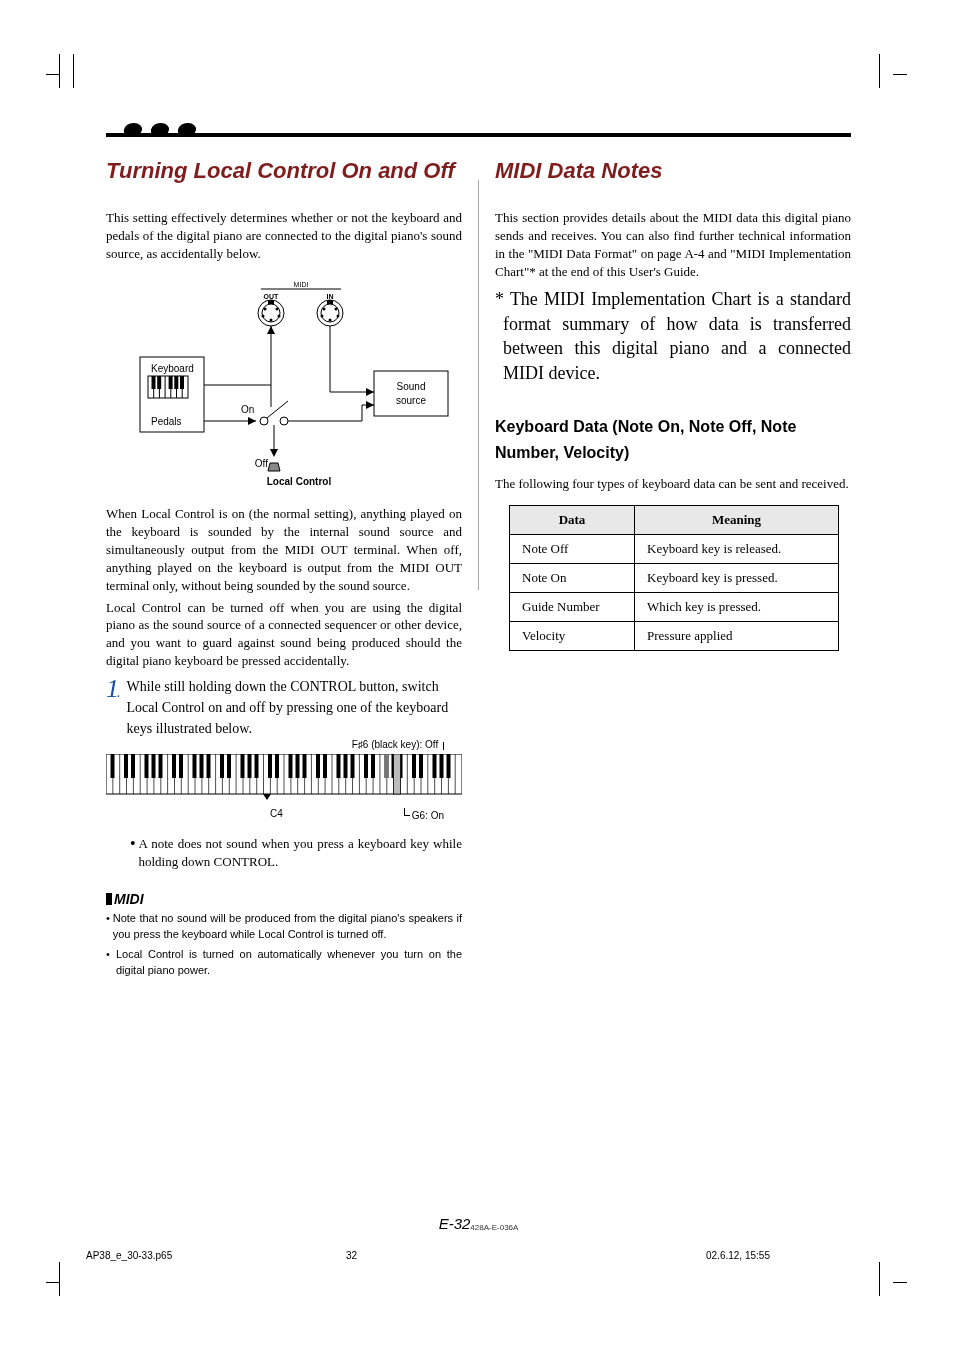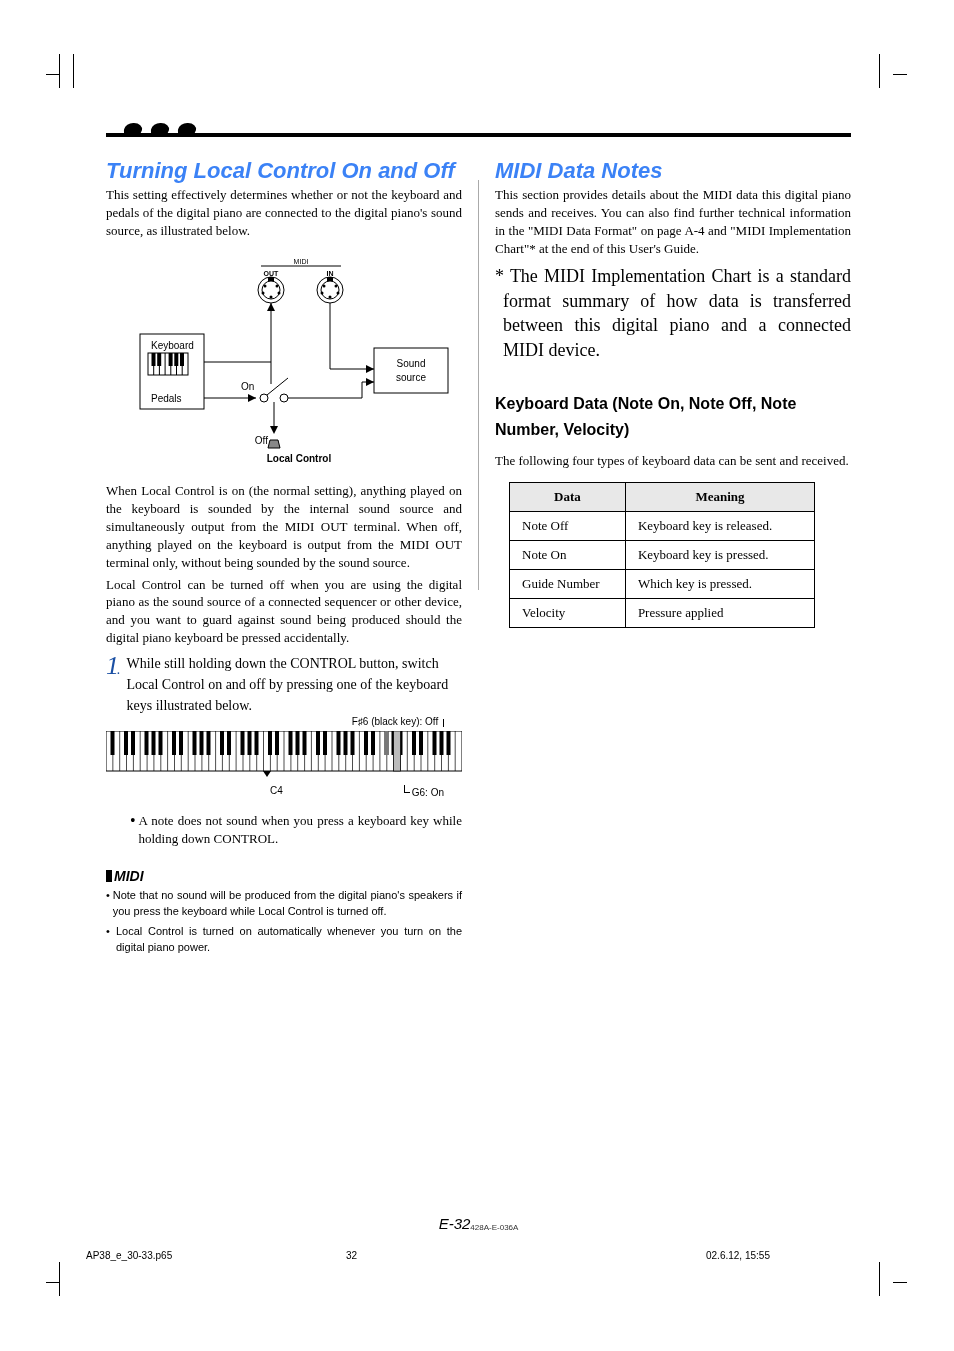--- a/index.html
+++ b/index.html
@@ -22,21 +22,21 @@
   .topbar .blob.b1 { left: 18px; transform: skewX(-12deg); }
   .topbar .blob.b2 { left: 45px; transform: skewX(-12deg); }
   .topbar .blob.b3 { left: 72px; transform: skewX(-12deg); }
   .topbar .gap { position: absolute; left: 8px; top: 12px; width: 90px; height: 4px; background: #fff; }
 
   .content { position: absolute; left: 106px; top: 158px; width: 745px; display: flex; }
   .col { width: 356px; }
   .colsep { width: 33px; position: relative; }
   .colsep .rule { position: absolute; left: 16px; top: 22px; width: 1px; height: 410px; background: #aaa; }
 
-  h2.section { color: #3b82f6; font-family: Arial, Helvetica, sans-serif; font-style: italic; font-weight: 700; font-size: 22px; margin-bottom: 2px; }
+  h2.section { color: #7f1d1d; font-family: Arial, Helvetica, sans-serif; font-style: italic; font-weight: 700; font-size: 22px; margin-bottom: 25px; }
   p.body { font-size: 13px; line-height: 1.38; text-align: justify; margin-bottom: 4px; }
   p.foot { font-size: 18px; line-height: 1.38; text-align: justify; }
 
   .diagram { width: 336px; margin: 14px auto 10px; position: relative; }
 
   h3.sub { font-family: Arial, Helvetica, sans-serif; font-style: italic; font-weight: 700; font-size: 15px; margin: 22px 0 12px; }
 
   .step { display: flex; align-items: flex-start; margin-top: 6px; }
   .stepnum { color: #1a4fa3; font-family: "Times New Roman", serif; font-style: italic; font-weight: 400; font-size: 26px; width: 28px; line-height: 1; }
   .stepdot { color: #1a4fa3; font-style: italic; font-size: 14px; margin-left: -2px; margin-right: 6px; }
@@ -52,21 +52,21 @@
   .bullet .txt { font-size: 13px; line-height: 1.38; text-align: justify; }
 
   .note-h { font-family: Arial, Helvetica, sans-serif; font-weight: 700; font-style: italic; font-size: 14px; margin-top: 20px; }
   .note-h .bar { display: inline-block; width: 6px; height: 12px; background: #000; vertical-align: -1px; margin-right: 2px; }
   ul.note { list-style: none; font-family: Arial, Helvetica, sans-serif; font-size: 11px; line-height: 1.45; margin-top: 4px; }
   ul.note li { display: flex; text-align: justify; margin-bottom: 4px; }
   ul.note li .b { width: 12px; }
 
   h3.kbd-data { font-family: Liberation Sans, sans-serif; font-weight: 700; font-size: 16px; line-height: 1.6; margin: 28px 0 10px; }
 
-  table.data { border-collapse: collapse; width: 306px; margin: 12px 0 0 14px; font-size: 13px; }
+  table.data { border-collapse: collapse; width: 330px; margin: 12px 0 0 14px; font-size: 13px; }
   table.data th { background: #e8e8e8; font-family: "Times New Roman", serif; font-weight: 700; border: 1px solid #000; padding: 6px 10px; }
   table.data td { border: 1px solid #000; padding: 6px 12px; }
 
   .footer { position: absolute; left: 106px; top: 1215px; width: 745px; display: flex; justify-content: center; align-items: flex-end; }
   .pgnum { font-family: Arial, Helvetica, sans-serif; font-style: italic; font-size: 15px; }
   .docid { font-family: Arial, Helvetica, sans-serif; font-size: 8px; color: #333; }
 
   .srcfoot { position: absolute; left: 86px; top: 1250px; width: 780px; font-family: Arial, Helvetica, sans-serif; font-size: 10px; color: #000; display: flex; }
   .srcfoot .a { width: 200px; }
   .srcfoot .b { width: 300px; padding-left: 60px; }
@@ -91,21 +91,21 @@
     <div class="blob b1"></div>
       <div class="blob b2"></div>
       <div class="blob b3"></div>
     <div class="runner"></div>
   </div>
 
   <div class="content">
 
     <div class="col">
       <h2 class="section">Turning Local Control On and Off</h2>
-      <p class="body">This setting effectively determines whether or not the keyboard and pedals of the digital piano are connected to the digital piano's sound source, as illustrated below.</p>
+      <p class="body">This setting effectively determines whether or not the keyboard and pedals of the digital piano are connected to the digital piano's sound source, as accidentally below.</p>
 
       <div class="diagram">
         <svg class="kbd-svg" width="336" height="218" viewBox="0 0 336 218">
 
           <text x="185" y="10" font-family="Arial" font-size="7" text-anchor="middle">MIDI</text>
           <line x1="145" y1="12" x2="225" y2="12" stroke="#000"></line>
           <text x="155" y="22" font-family="Arial" font-size="7" text-anchor="middle" font-weight="bold">OUT</text>
           <text x="214" y="22" font-family="Arial" font-size="7" text-anchor="middle" font-weight="bold">IN</text>
 
           <g>

